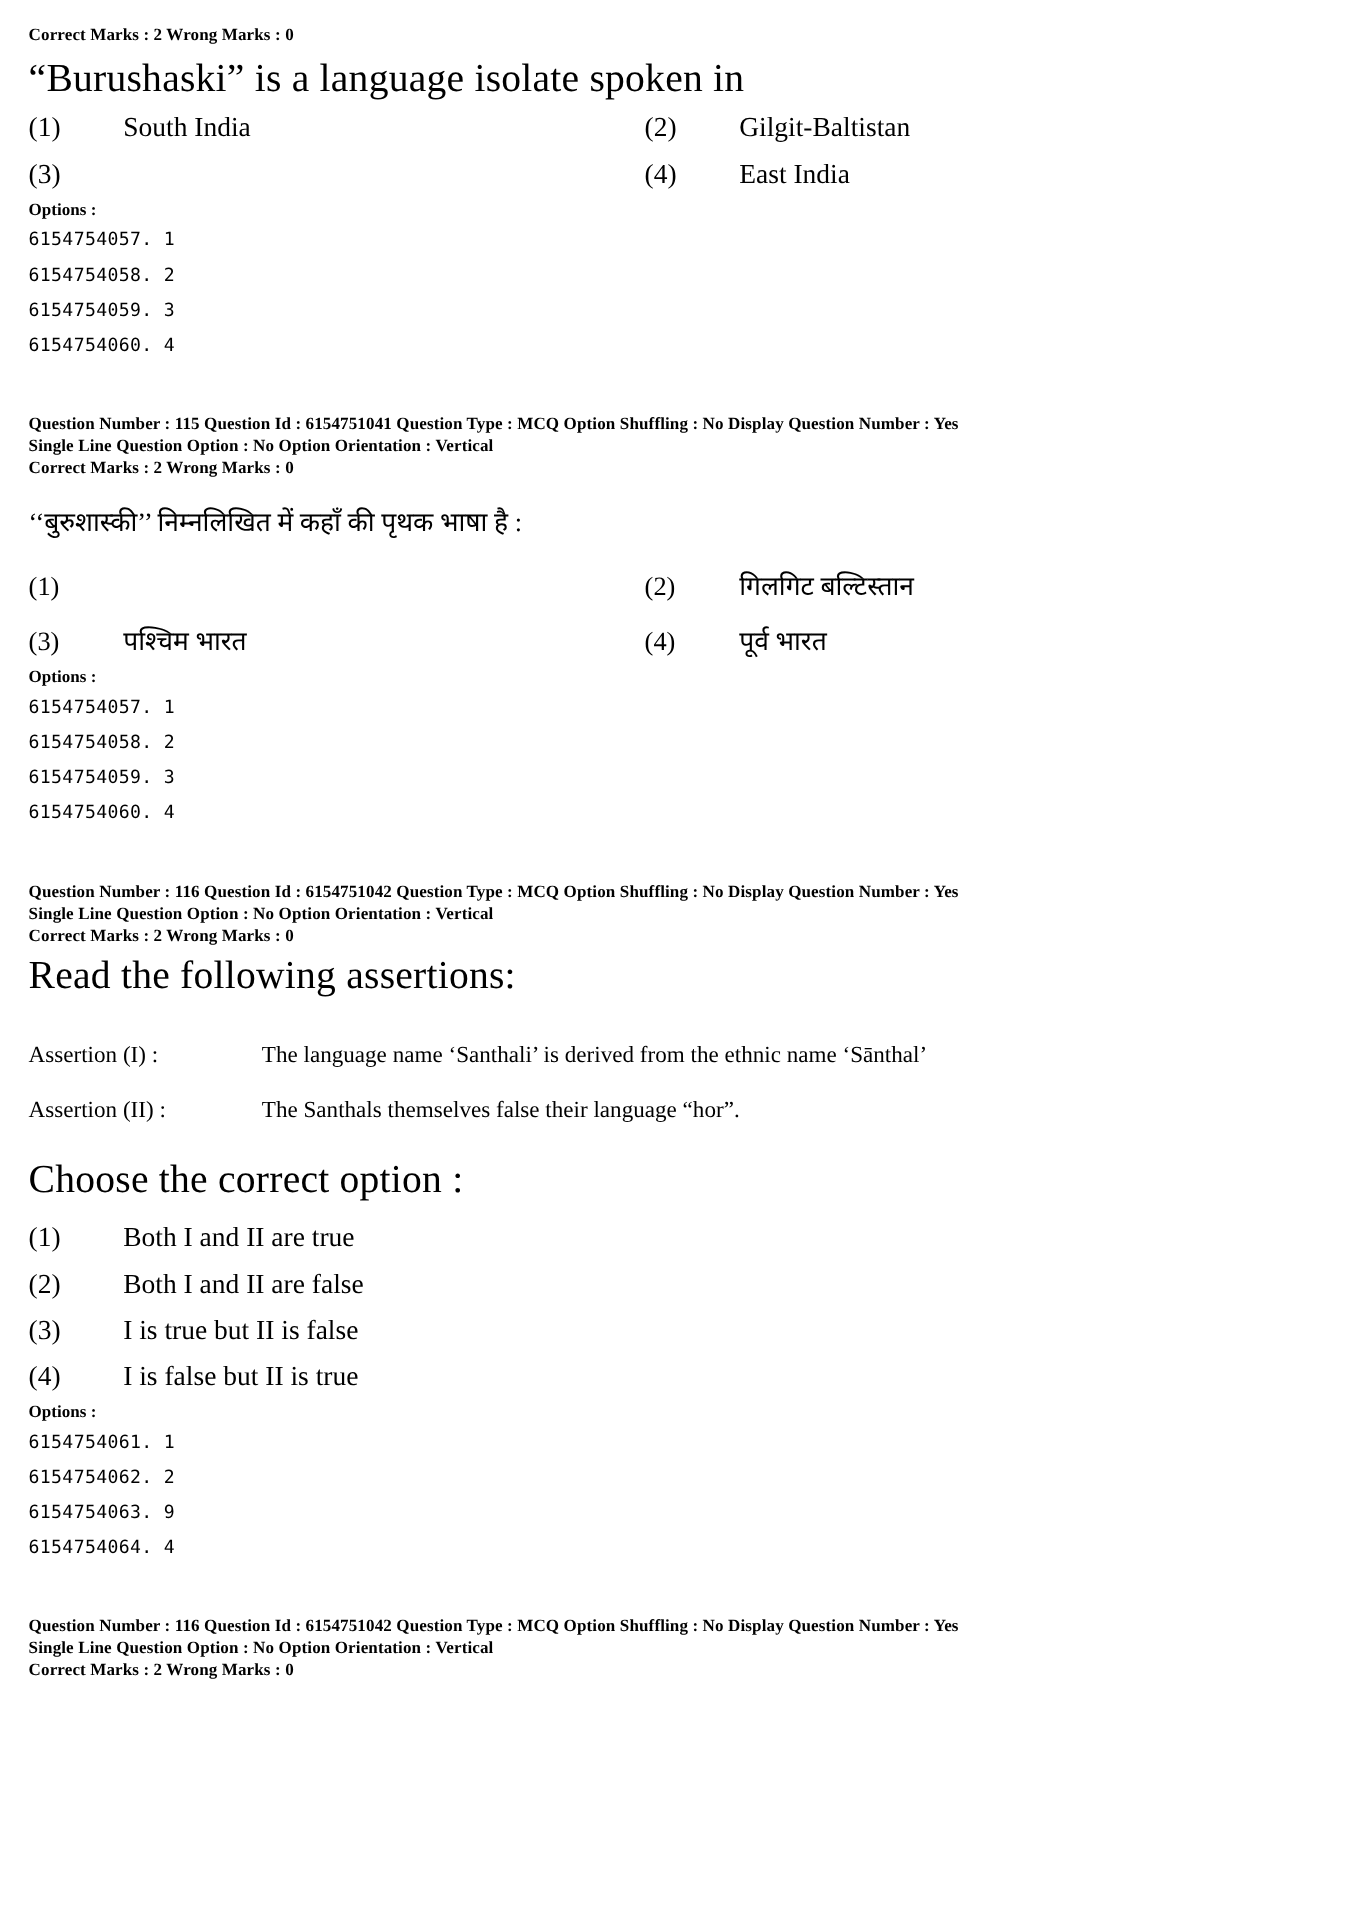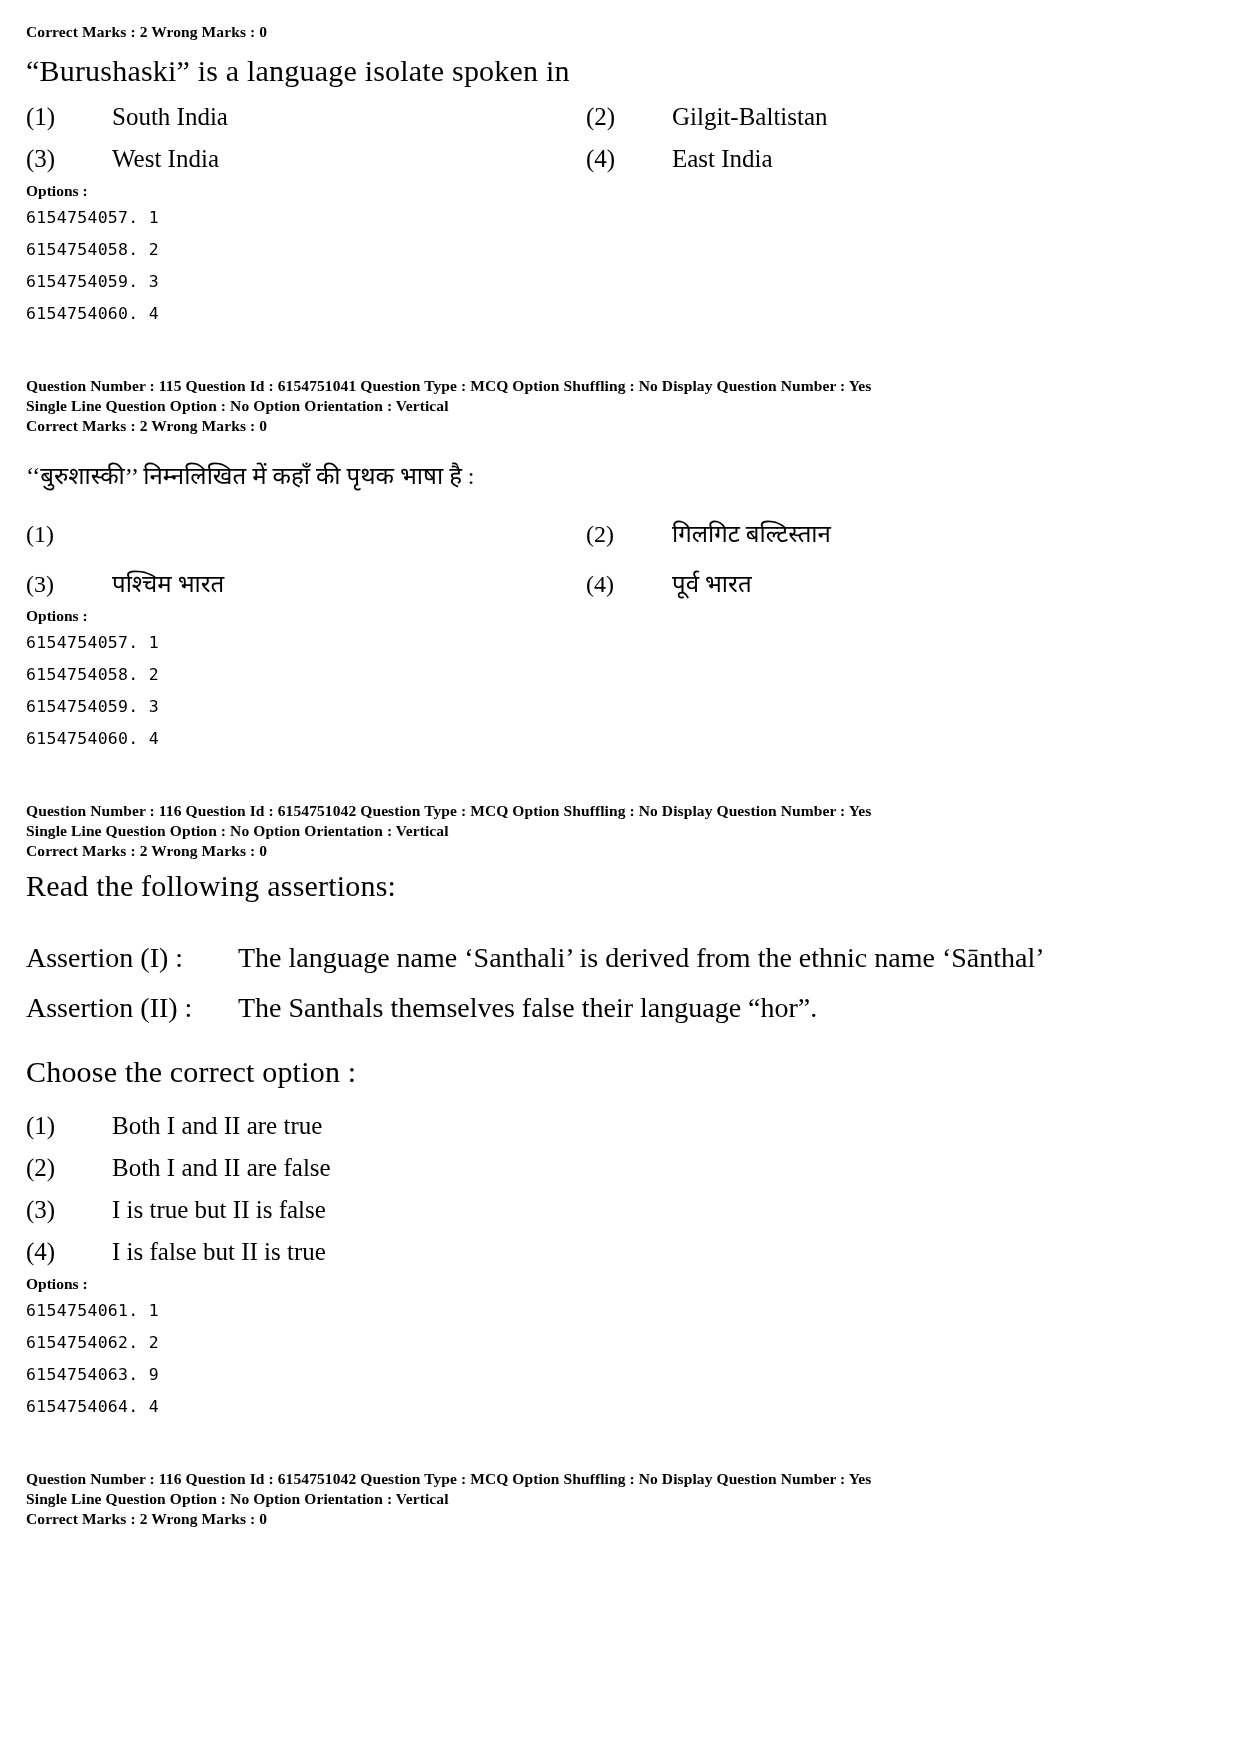--- a/index.html
+++ b/index.html
@@ -28,21 +28,21 @@
     font-family: "Liberation Serif", "DejaVu Serif", serif;
     font-weight: bold;
     font-size: 15.5px;
     line-height: 20px;
     letter-spacing: 0.1px;
     white-space: nowrap;
   }
 
   
   .qtext {
-    font-size: 30px;
+    font-size: 36px;
     line-height: 34px;
     font-weight: 400;
     letter-spacing: 0.2px;
   }
 
   
   .optrow {
     display: flex;
     width: 100%;
     font-size: 25px;
@@ -80,21 +80,21 @@
   .optid {
     font-family: "DejaVu Sans Mono", "Liberation Mono", monospace;
     font-size: 16.5px;
     line-height: 32px;
     letter-spacing: 0.3px;
   }
 
   
   .assert-row {
     display: flex;
-    font-size: 28px;
+    font-size: 21px;
     line-height: 34px;
     align-items: baseline;
   }
   .assert-key {
     width: 212px;
     flex: 0 0 212px;
   }
   .assert-val { flex: 1 1 auto; }
 
   .spacer-8  { height: 8px; }
@@ -130,21 +130,20 @@
         <span class="optnum">(2)</span>
         <span class="optlabel">Gilgit-Baltistan</span>
       </div>
     </div>
 
     <div class="spacer-8"></div>
 
     <div class="optrow">
       <div class="optcell left">
         <span class="optnum">(3)</span>
-        <span class="optlabel">West India</span>
       </div>
       <div class="optcell right">
         <span class="optnum">(4)</span>
         <span class="optlabel">East India</span>
       </div>
     </div>
 
     <div class="options-head">Options :</div>
 
     <div>

